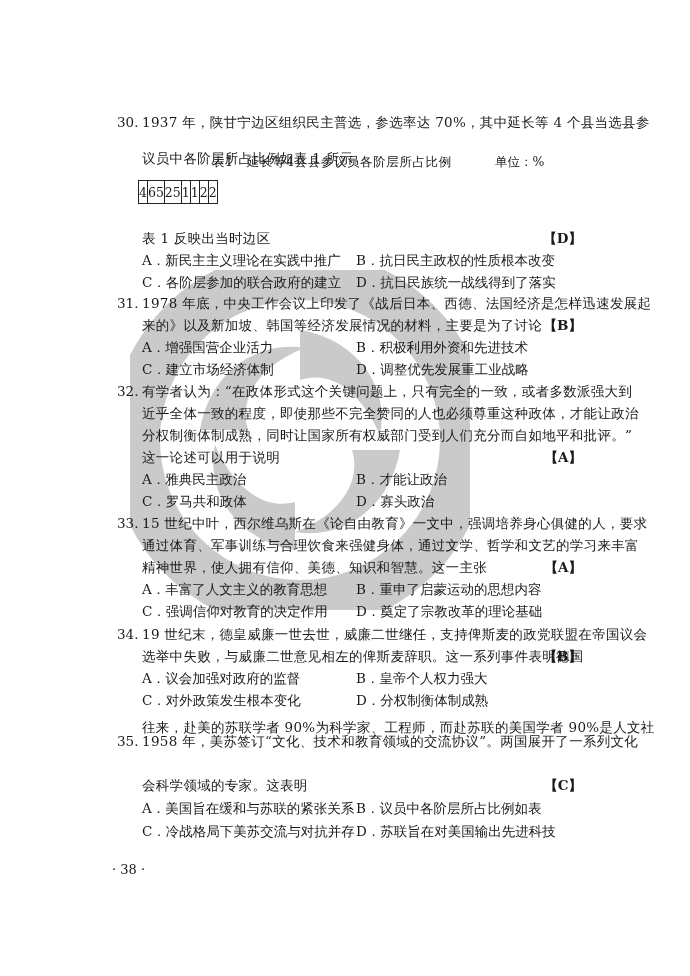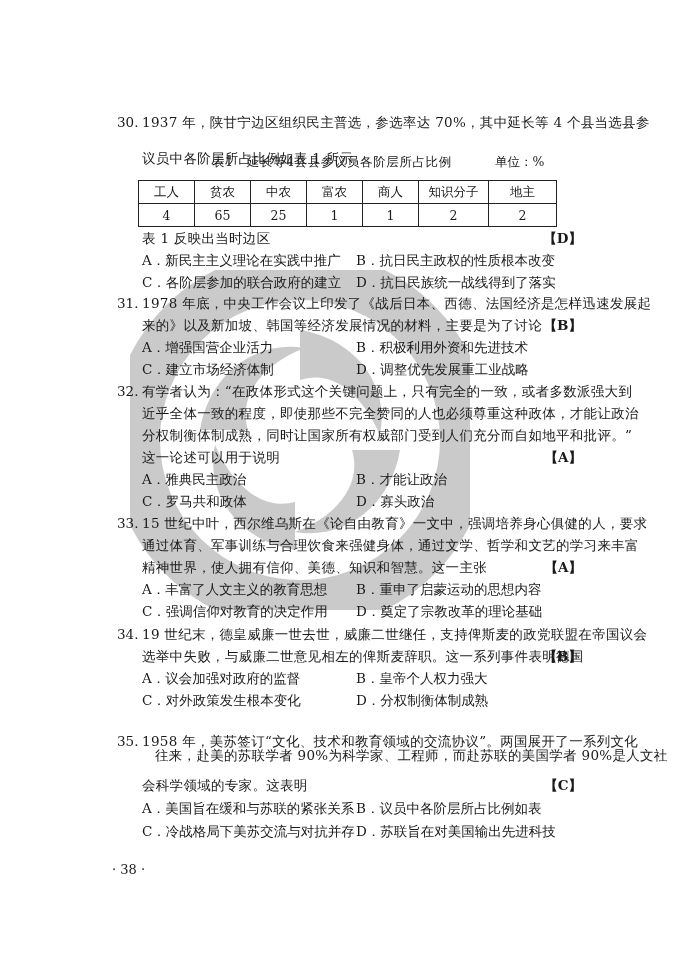--- a/index.html
+++ b/index.html
@@ -48,29 +48,20 @@
 
     <span class="qnum" style="top:113px;left:117px;">30.</span>
     <span class="line" style="top:113px;left:142px;">1937 年，陕甘宁边区组织民主普选，参选率达 70%，其中延长等 4 个县当选县参</span>
     <span class="line" style="top:134px;left:142px;margin-top:15px;">议员中各阶层所占比例如表 1 所示。</span>
 
     <span class="table-caption">表1　延长等4县县参议员各阶层所占比例</span>
     <span class="table-unit">单位：%</span>
 
     <table class="data">
       <tbody>
-          <tr>
-        <td style="width:55px">工人</td>
-        <td style="width:55px">贫农</td>
-        <td style="width:55px">中农</td>
-        <td style="width:55px">富农</td>
-        <td style="width:55px">商人</td>
-        <td style="width:69px">知识分子</td>
-        <td style="width:67px">地主</td>
-      </tr>
       <tr>
         <td>4</td>
         <td>65</td>
         <td>25</td>
         <td>1</td>
         <td>1</td>
         <td>2</td>
         <td>2</td>
       </tr>
     </tbody>
@@ -117,21 +108,21 @@
     <span class="line" style="top:625px;left:142px;">19 世纪末，德皇威廉一世去世，威廉二世继任，支持俾斯麦的政党联盟在帝国议会</span>
     <span class="line" style="top:647px;left:142px;">选举中失败，与威廉二世意见相左的俾斯麦辞职。这一系列事件表明德国</span>
     <span class="answer" style="top:647px;">【B】</span>
     <span class="opt" style="top:669px;left:142px;">A．议会加强对政府的监督</span>
     <span class="opt" style="top:669px;left:356px;">B．皇帝个人权力强大</span>
     <span class="opt" style="top:691px;left:142px;">C．对外政策发生根本变化</span>
     <span class="opt" style="top:691px;left:356px;">D．分权制衡体制成熟</span>
 
     <span class="qnum" style="top:732px;left:117px;">35.</span>
     <span class="line" style="top:732px;left:142px;">1958 年，美苏签订“文化、技术和教育领域的交流协议”。两国展开了一系列文化</span>
-    <span class="line" style="top:746px;left:142px;margin-left:13px;">往来，赴美的苏联学者 90%为科学家、工程师，而赴苏联的美国学者 90%是人文社</span>
+    <span class="line" style="top:718px;left:142px;">往来，赴美的苏联学者 90%为科学家、工程师，而赴苏联的美国学者 90%是人文社</span>
     <span class="line" style="top:776px;left:142px;">会科学领域的专家。这表明</span>
     <span class="answer" style="top:776px;">【C】</span>
     <span class="opt" style="top:799px;left:142px;">A．美国旨在缓和与苏联的紧张关系</span>
     <span class="opt" style="top:799px;left:356px;">B．议员中各阶层所占比例如表</span>
     <span class="opt" style="top:822px;left:142px;text-align:right;">C．冷战格局下美苏交流与对抗并存</span>
     <span class="opt" style="top:822px;left:356px;">D．苏联旨在对美国输出先进科技</span>
 
     <span class="footer">· 38 ·</span>
   </div>
 </div>

